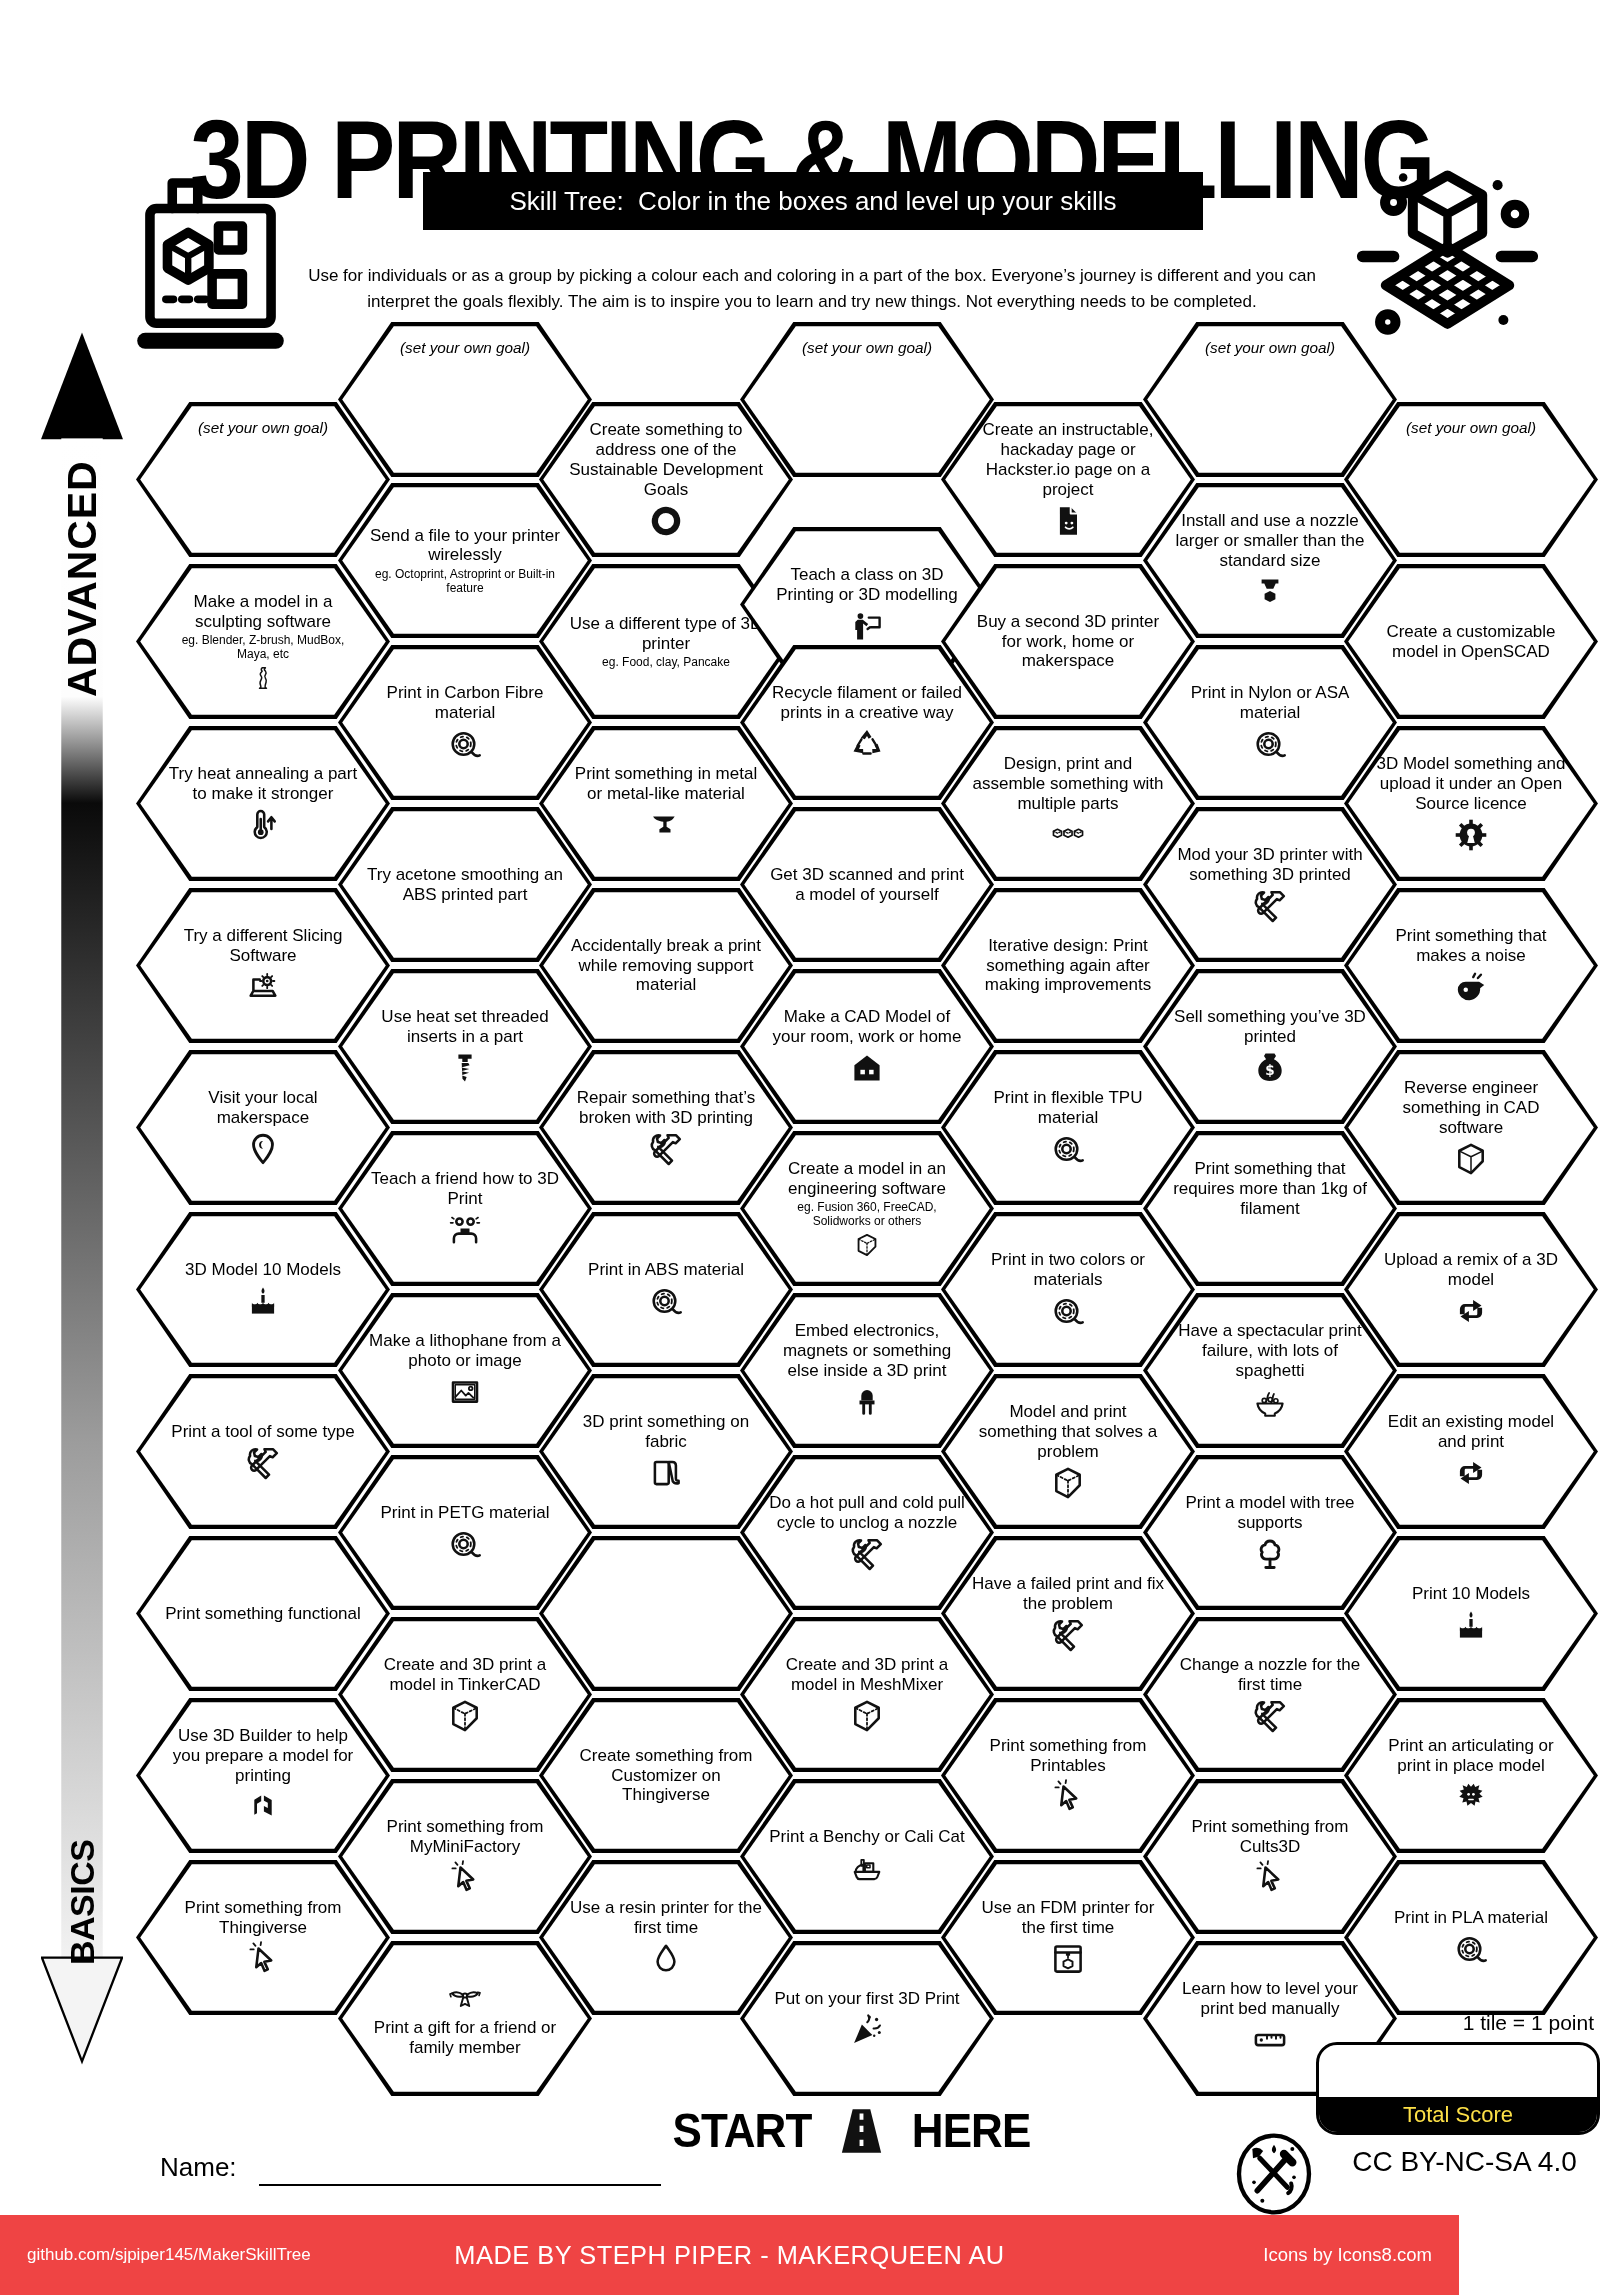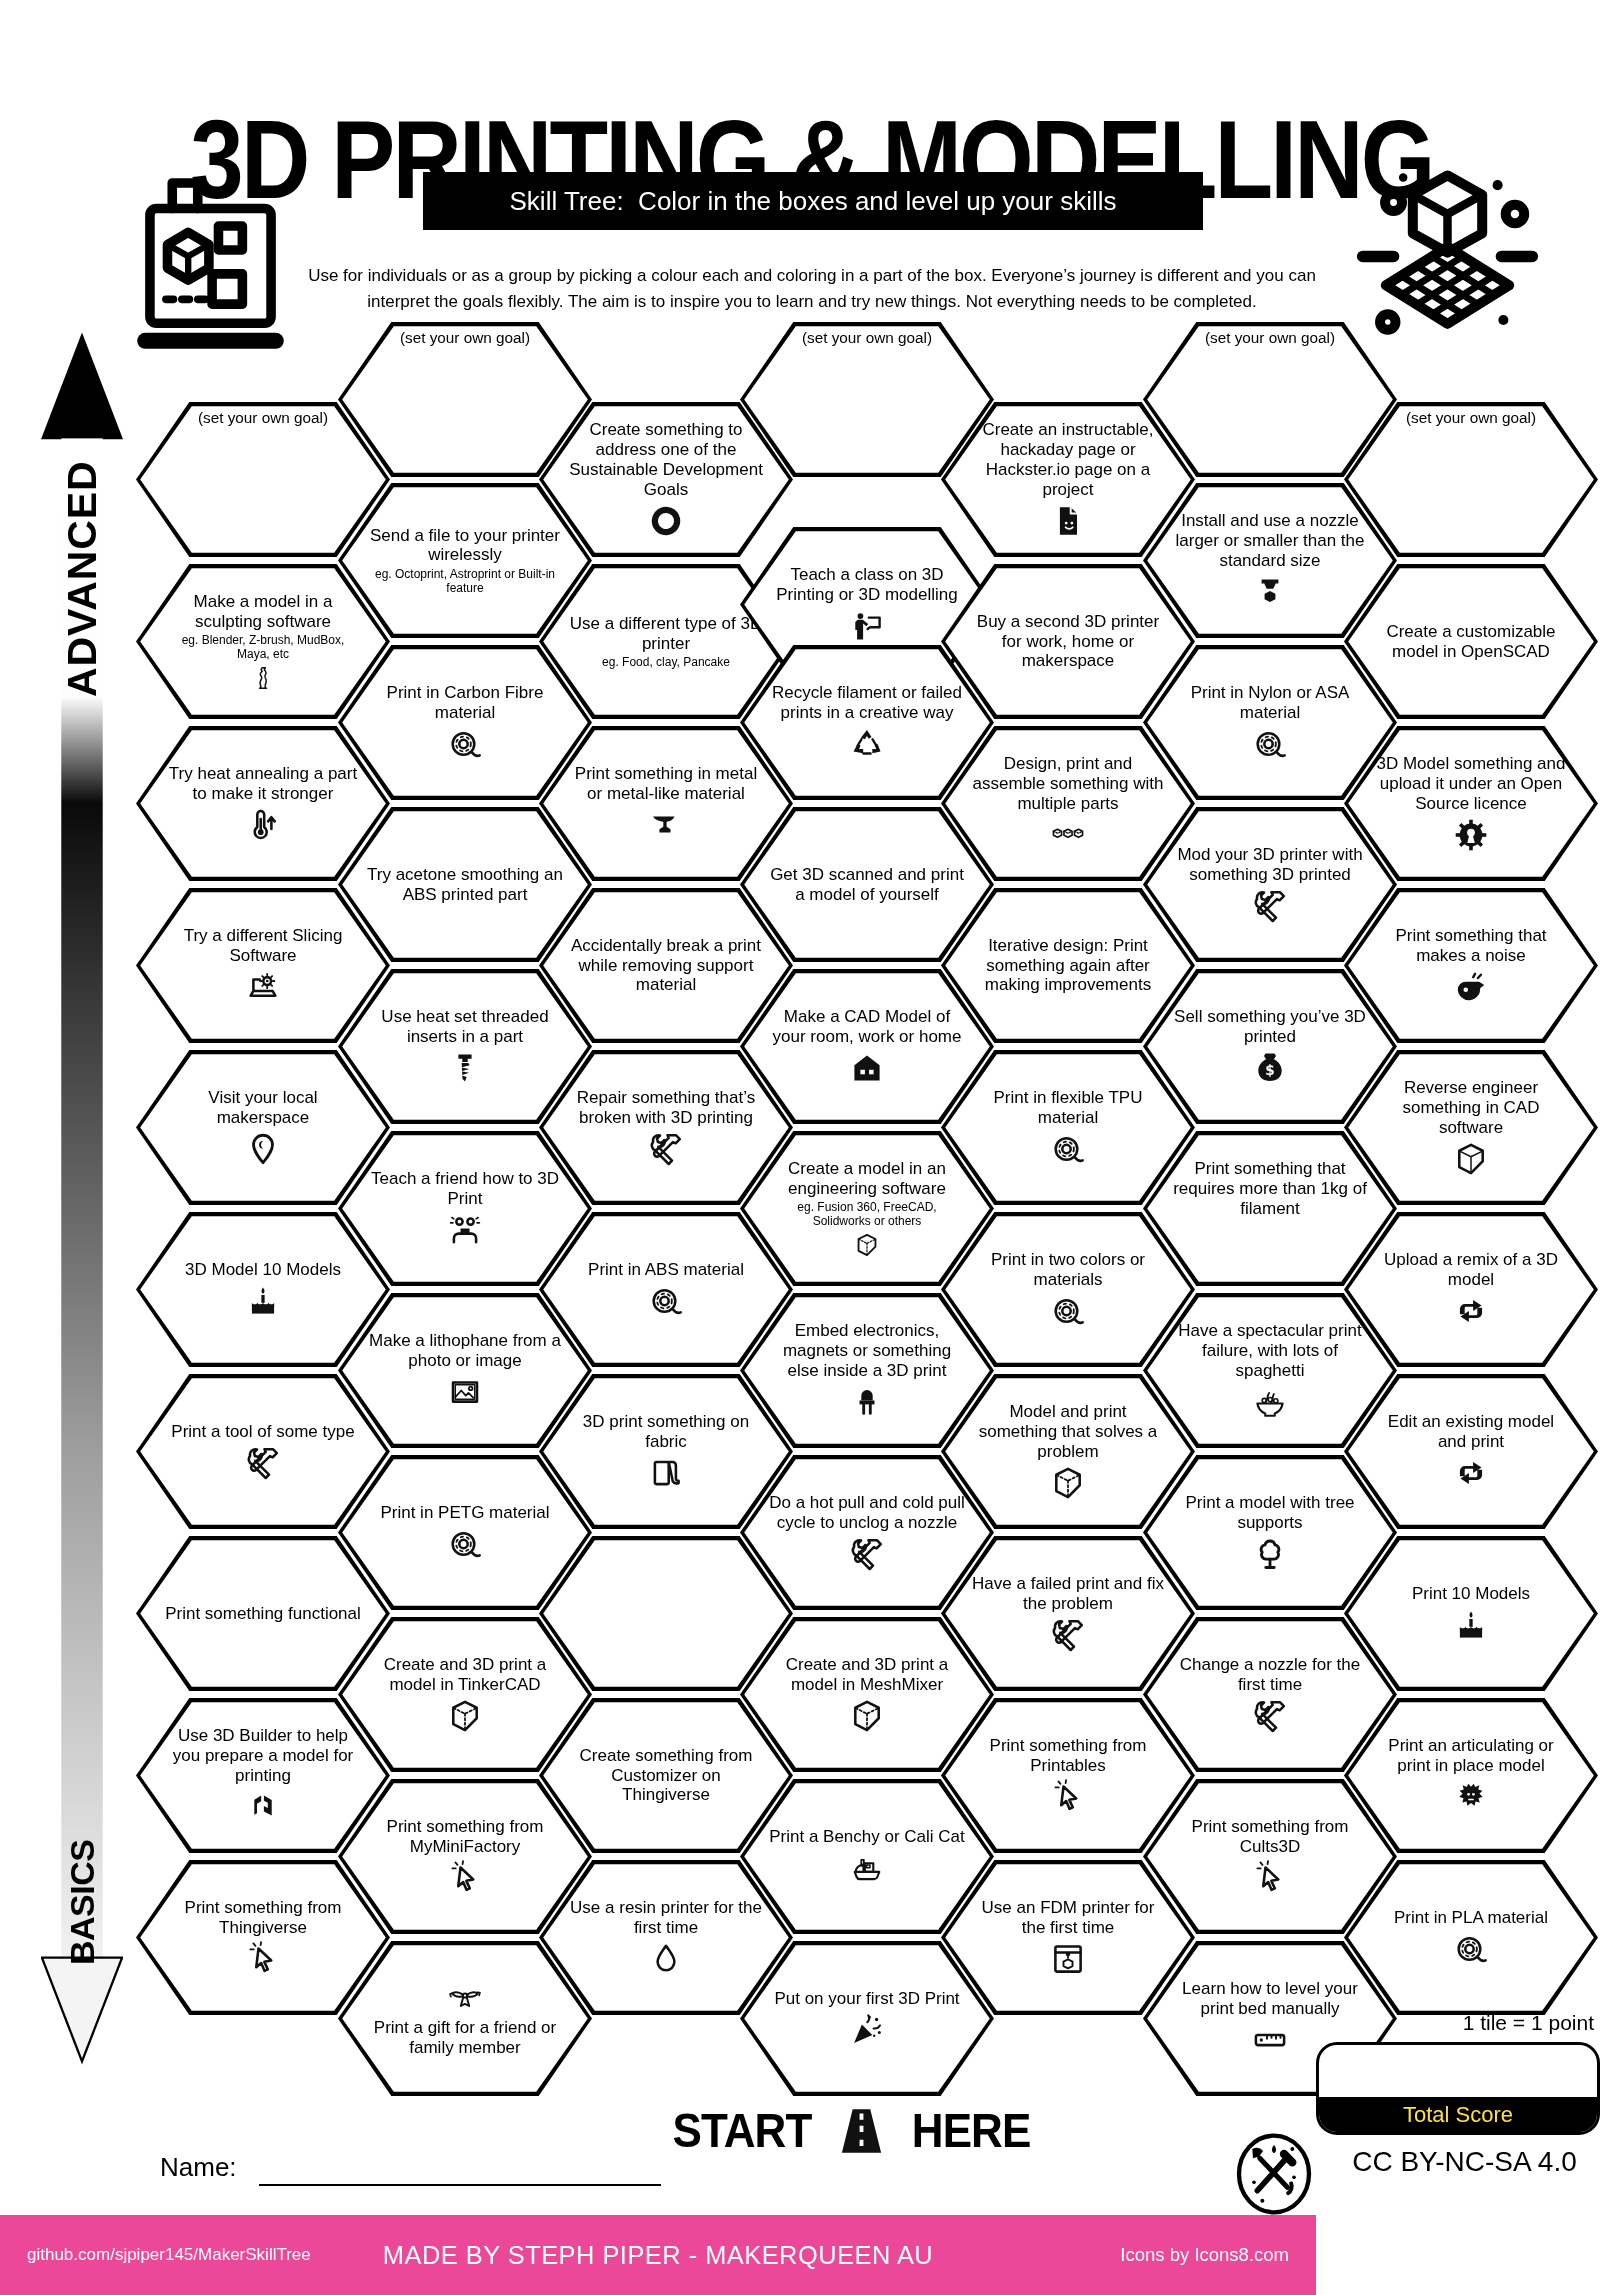--- a/index.html
+++ b/index.html
@@ -26,37 +26,37 @@
   .hex{position:absolute;width:254px;height:155px;}
   .hexagon{clip-path:polygon(0% 50%,21% 0%,79% 0%,100% 50%,79% 100%,21% 100%);}
   .hex-border{position:absolute;inset:0;background:#000;}
   .hex-inner{position:absolute;inset:4.2px;background:#fff;}
   .hex-content{position:absolute;top:3.7px;bottom:3.7px;left:29px;right:29px;display:flex;flex-direction:column;
         align-items:center;justify-content:center;text-align:center;gap:3.7px;}
   .hex-label{font-size:17px;line-height:1.17;}
   .hex-sub{font-size:12px;line-height:1.18;margin-top:-1.9px;}
   .hex-icon{flex:none;display:block;}
   svg.hex-icon{stroke:#111;fill:none;stroke-width:1.7;stroke-linecap:round;stroke-linejoin:round;}
-  .hex.goal .hex-content{justify-content:flex-start;padding-top:3px;}
+  .hex.goal .hex-content{justify-content:flex-start;padding-top:13px;font-style:italic;}
   .hex.goal .hex-label{font-size:15.3px;}
 
   
   .start-block{position:absolute;left:648px;top:2100px;width:407px;display:flex;align-items:center;
         justify-content:center;gap:15.7px;}
   .start-word{font-weight:bold;font-size:44px;letter-spacing:-0.9px;transform:scaleY(1.08);}
   .name-label{position:absolute;left:160px;top:2152px;font-size:26px;}
   .name-line{position:absolute;left:259px;top:2184px;width:402px;height:2.3px;background:#000;}
   .tile-note{position:absolute;left:1316px;top:2011px;width:278px;text-align:right;font-size:21px;}
   .score-box{position:absolute;left:1316px;top:2042px;width:278px;height:87px;border:3.2px solid #000;
         border-radius:21px;background:#fff;overflow:hidden;display:flex;flex-direction:column;justify-content:flex-end;}
   .score-bar{height:35px;background:#000;color:#fde047;display:flex;align-items:center;justify-content:center;font-size:22px;}
   .cc-logo{position:absolute;left:1234px;top:2132px;z-index:3;}
   .cc-text{position:absolute;left:1328px;top:2146px;width:273px;text-align:center;font-size:28px;}
 
-  .footer-bar{position:absolute;left:0;top:2215px;width:1316px;height:80px;background:#ec4899;color:#fff;}
+  .footer-bar{position:absolute;left:0;top:2215px;width:1459px;height:80px;background:#ef4444;color:#fff;}
   .footer-left{position:absolute;left:27px;top:0;height:80px;display:flex;align-items:center;font-size:17px;}
   .footer-center{position:absolute;left:0;width:100%;top:0;height:80px;display:flex;align-items:center;
         justify-content:center;font-size:25.4px;letter-spacing:0.5px;}
   .footer-right{position:absolute;right:27px;top:0;height:80px;display:flex;align-items:center;font-size:18.5px;}
 </style>
 </head>
 <body>
 
 <svg width="0" height="0" style="position:absolute" aria-hidden="true">
 <defs>

